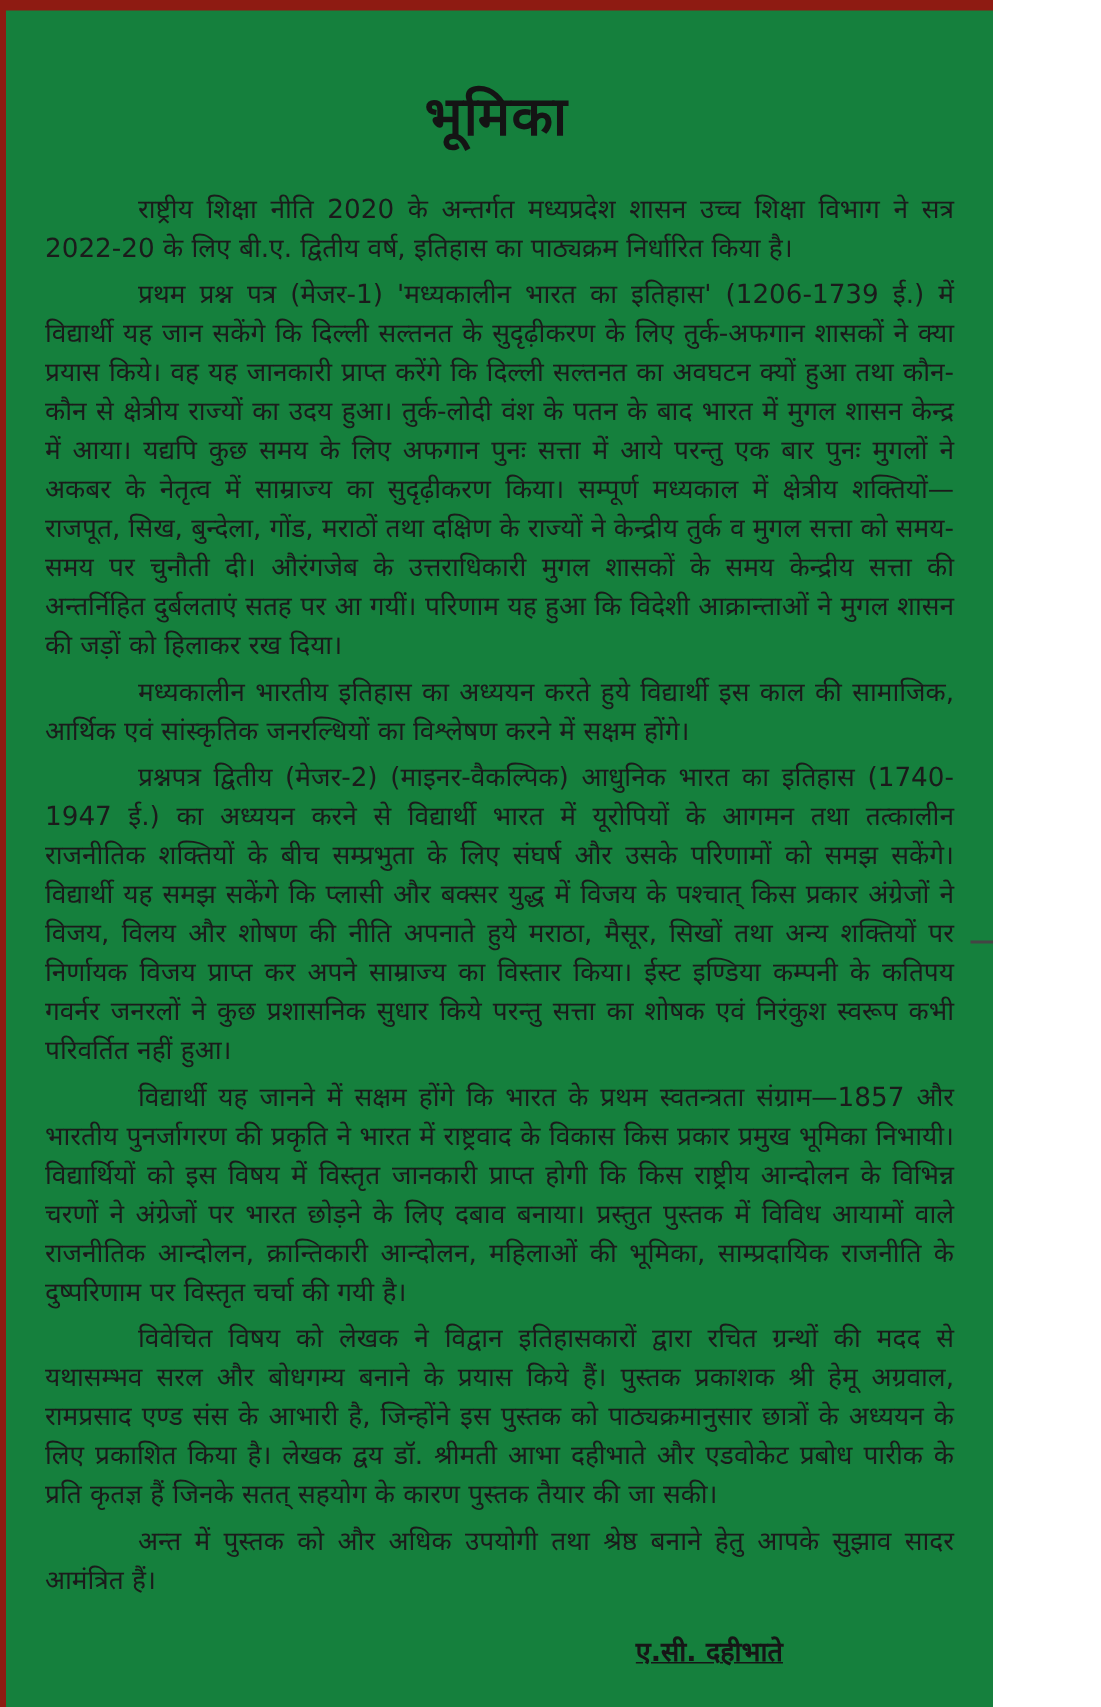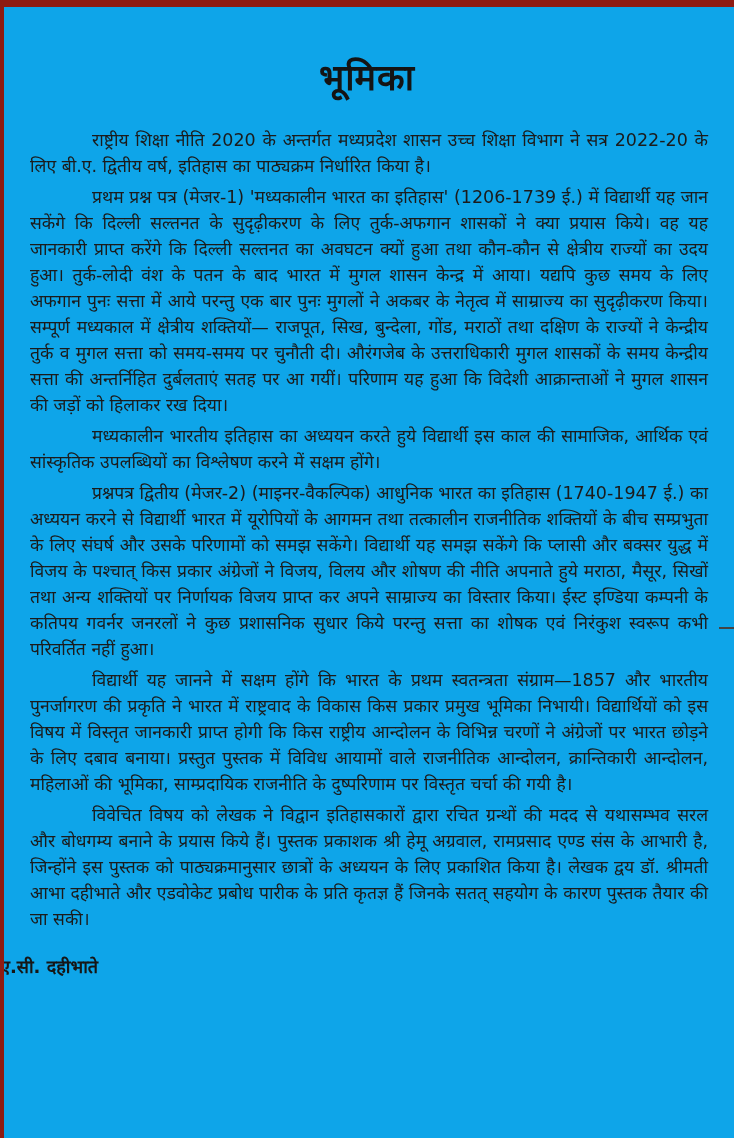--- a/index.html
+++ b/index.html
@@ -2,23 +2,23 @@
 <html><head>
 <meta charset="utf-8">
 <style>
   html, body {
     margin: 0;
     padding: 0;
     background: #ffffff;
   }
   .page {
     position: relative;
-    width: 734px;
+    width: 662px;
     height: 1138px;
-    background: #0ea5e9;
+    background: #15803d;
     overflow: hidden;
     font-family: "DejaVu Sans", "Liberation Sans", sans-serif;
     color: #1b1b1b;
     box-sizing: border-box;
   }
   .top-edge {
     position: absolute;
     top: 0; left: 0;
     width: 100%;
     height: 7px;
@@ -46,25 +46,26 @@
     text-align: justify;
     color: #1b1b1b;
   }
   .body p {
     margin: 0 0 5px 0;
     text-indent: 62px;
   }
   .signatures {
     margin-top: 20px;
     padding-right: 140px;
-    text-align: left;
+    text-align: right;
     font-size: 18px;
     font-weight: bold;
     line-height: 30px;
     color: #161616;
+    text-decoration: underline;
   }
   .margin-dash {
     position: absolute;
     right: 0;
     top: 627px;
     width: 15px;
     height: 2px;
     background: #444;
   }
 </style>
@@ -74,24 +75,25 @@
 <div class="page">
 
   <div class="top-edge"></div>
   <div class="left-edge"></div>
 
   <h1 class="title">भूमिका</h1>
 
   <div class="body">
     <p>राष्ट्रीय शिक्षा नीति 2020 के अन्तर्गत मध्यप्रदेश शासन उच्च शिक्षा विभाग ने सत्र 2022-20 के लिए बी.ए. द्वितीय वर्ष, इतिहास का पाठ्यक्रम निर्धारित किया है।</p>
     <p>प्रथम प्रश्न पत्र (मेजर-1) 'मध्यकालीन भारत का इतिहास' (1206-1739 ई.) में विद्यार्थी यह जान सकेंगे कि दिल्ली सल्तनत के सुदृढ़ीकरण के लिए तुर्क-अफगान शासकों ने क्या प्रयास किये। वह यह जानकारी प्राप्त करेंगे कि दिल्ली सल्तनत का अवघटन क्यों हुआ तथा कौन-कौन से क्षेत्रीय राज्यों का उदय हुआ। तुर्क-लोदी वंश के पतन के बाद भारत में मुगल शासन केन्द्र में आया। यद्यपि कुछ समय के लिए अफगान पुनः सत्ता में आये परन्तु एक बार पुनः मुगलों ने अकबर के नेतृत्व में साम्राज्य का सुदृढ़ीकरण किया। सम्पूर्ण मध्यकाल में क्षेत्रीय शक्तियों— राजपूत, सिख, बुन्देला, गोंड, मराठों तथा दक्षिण के राज्यों ने केन्द्रीय तुर्क व मुगल सत्ता को समय-समय पर चुनौती दी। औरंगजेब के उत्तराधिकारी मुगल शासकों के समय केन्द्रीय सत्ता की अन्तर्निहित दुर्बलताएं सतह पर आ गयीं। परिणाम यह हुआ कि विदेशी आक्रान्ताओं ने मुगल शासन की जड़ों को हिलाकर रख दिया।</p>
-    <p>मध्यकालीन भारतीय इतिहास का अध्ययन करते हुये विद्यार्थी इस काल की सामाजिक, आर्थिक एवं सांस्कृतिक उपलब्धियों का विश्लेषण करने में सक्षम होंगे।</p>
+    <p>मध्यकालीन भारतीय इतिहास का अध्ययन करते हुये विद्यार्थी इस काल की सामाजिक, आर्थिक एवं सांस्कृतिक जनरल्धियों का विश्लेषण करने में सक्षम होंगे।</p>
     <p>प्रश्नपत्र द्वितीय (मेजर-2) (माइनर-वैकल्पिक) आधुनिक भारत का इतिहास (1740-1947 ई.) का अध्ययन करने से विद्यार्थी भारत में यूरोपियों के आगमन तथा तत्कालीन राजनीतिक शक्तियों के बीच सम्प्रभुता के लिए संघर्ष और उसके परिणामों को समझ सकेंगे। विद्यार्थी यह समझ सकेंगे कि प्लासी और बक्सर युद्ध में विजय के पश्चात् किस प्रकार अंग्रेजों ने विजय, विलय और शोषण की नीति अपनाते हुये मराठा, मैसूर, सिखों तथा अन्य शक्तियों पर निर्णायक विजय प्राप्त कर अपने साम्राज्य का विस्तार किया। ईस्ट इण्डिया कम्पनी के कतिपय गवर्नर जनरलों ने कुछ प्रशासनिक सुधार किये परन्तु सत्ता का शोषक एवं निरंकुश स्वरूप कभी परिवर्तित नहीं हुआ।</p>
     <p>विद्यार्थी यह जानने में सक्षम होंगे कि भारत के प्रथम स्वतन्त्रता संग्राम—1857 और भारतीय पुनर्जागरण की प्रकृति ने भारत में राष्ट्रवाद के विकास किस प्रकार प्रमुख भूमिका निभायी। विद्यार्थियों को इस विषय में विस्तृत जानकारी प्राप्त होगी कि किस राष्ट्रीय आन्दोलन के विभिन्न चरणों ने अंग्रेजों पर भारत छोड़ने के लिए दबाव बनाया। प्रस्तुत पुस्तक में विविध आयामों वाले राजनीतिक आन्दोलन, क्रान्तिकारी आन्दोलन, महिलाओं की भूमिका, साम्प्रदायिक राजनीति के दुष्परिणाम पर विस्तृत चर्चा की गयी है।</p>
     <p>विवेचित विषय को लेखक ने विद्वान इतिहासकारों द्वारा रचित ग्रन्थों की मदद से यथासम्भव सरल और बोधगम्य बनाने के प्रयास किये हैं। पुस्तक प्रकाशक श्री हेमू अग्रवाल, रामप्रसाद एण्ड संस के आभारी है, जिन्होंने इस पुस्तक को पाठ्यक्रमानुसार छात्रों के अध्ययन के लिए प्रकाशित किया है। लेखक द्वय डॉ. श्रीमती आभा दहीभाते और एडवोकेट प्रबोध पारीक के प्रति कृतज्ञ हैं जिनके सतत् सहयोग के कारण पुस्तक तैयार की जा सकी।</p>
+    <p>अन्त में पुस्तक को और अधिक उपयोगी तथा श्रेष्ठ बनाने हेतु आपके सुझाव सादर आमंत्रित हैं।</p>
   </div>
 
   <div class="signatures">
     <div>ए.सी. दहीभाते</div>
   </div>
 
   <div class="margin-dash"></div>
 
 </div>
 

